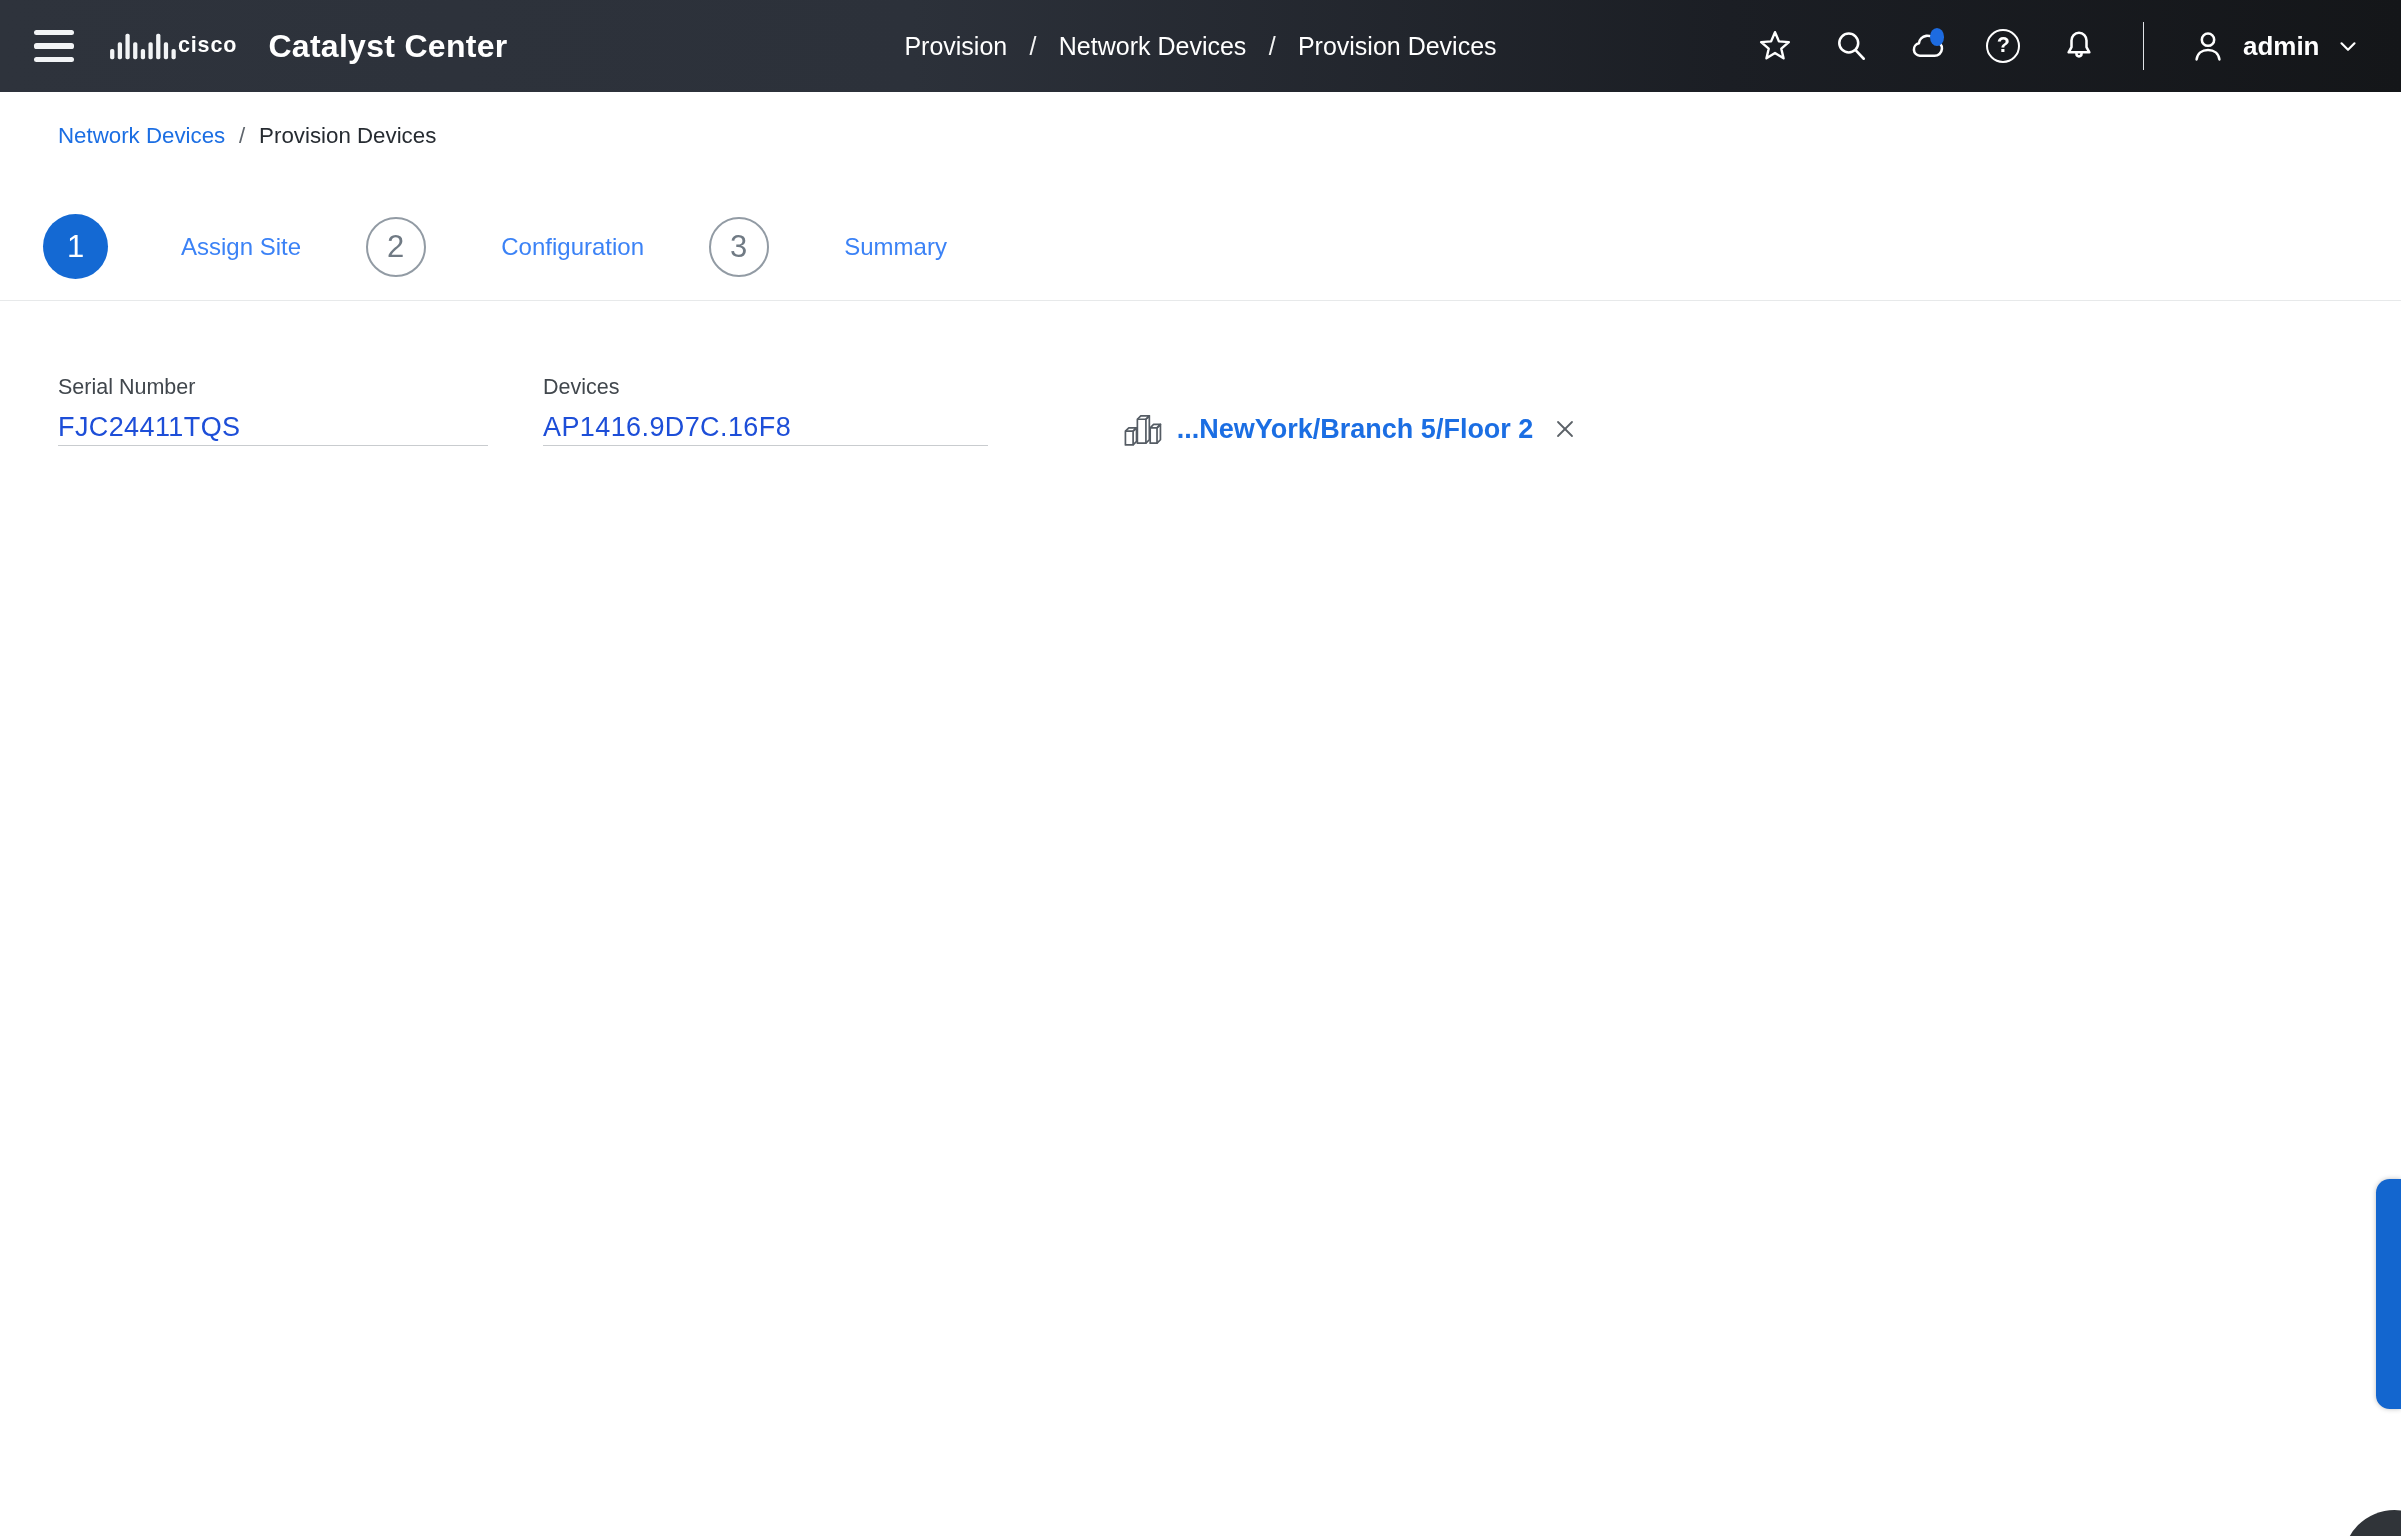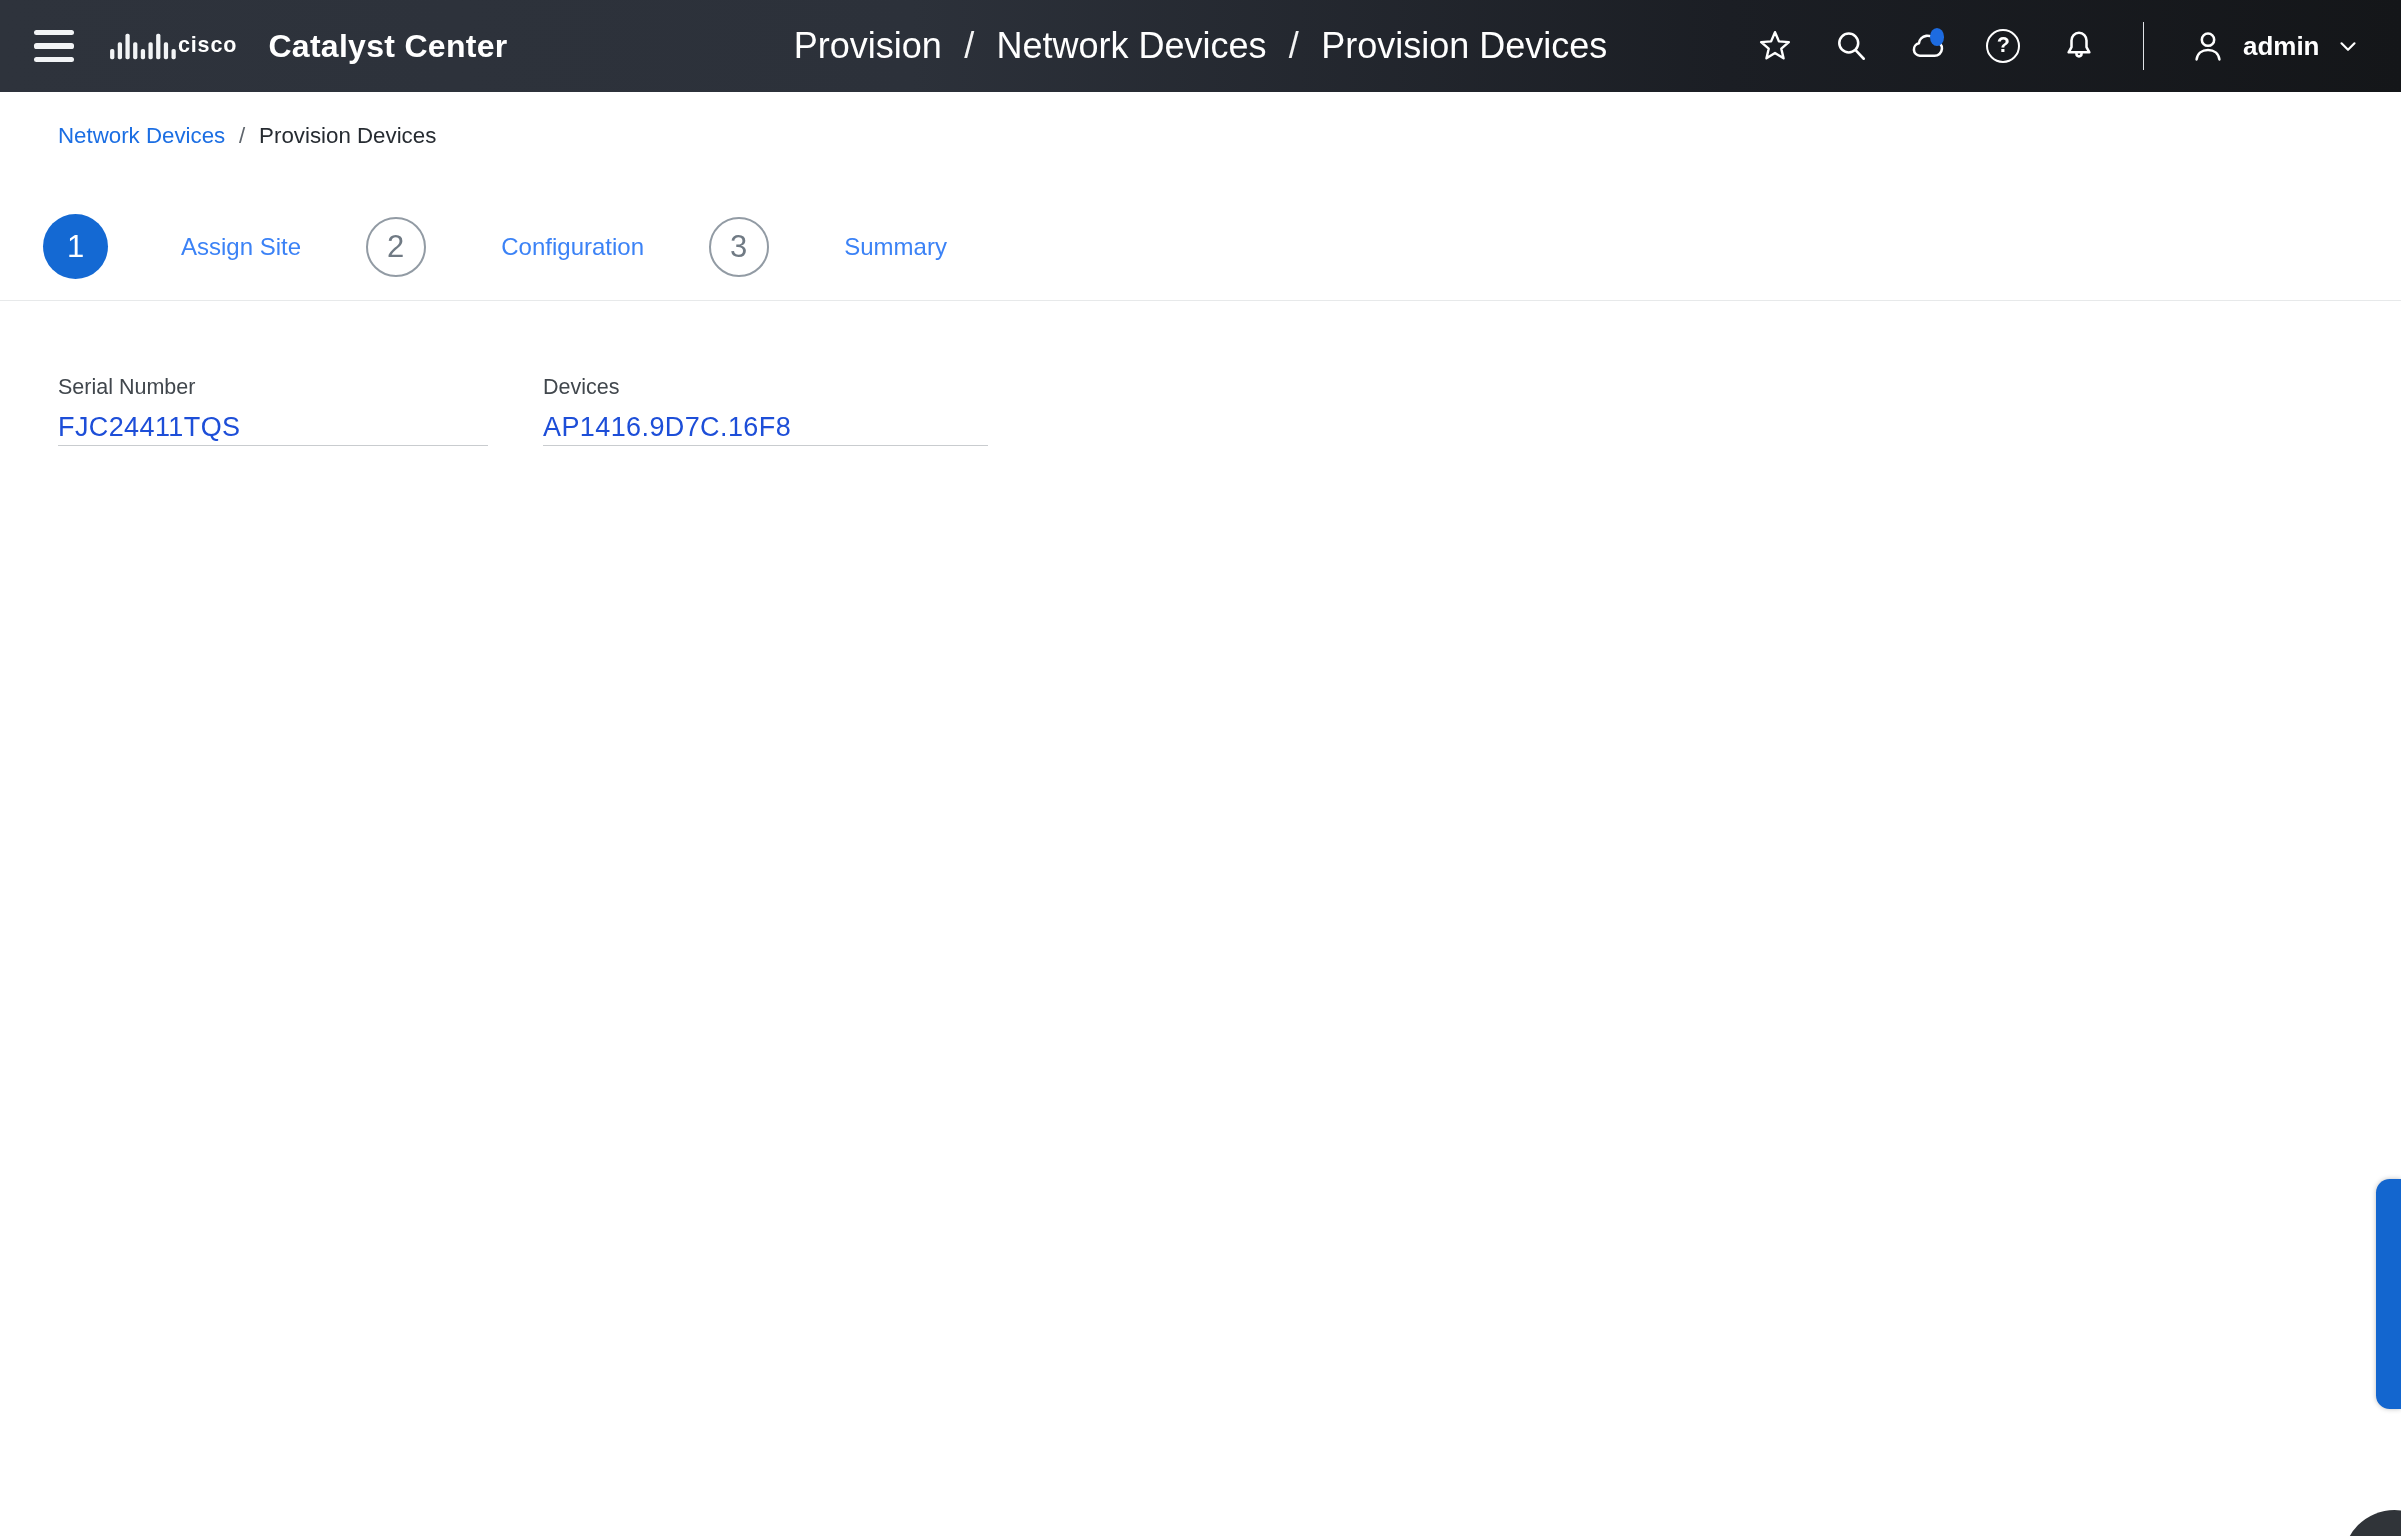--- a/index.html
+++ b/index.html
@@ -15,21 +15,21 @@
     background:linear-gradient(90deg,#2e333c 0%,#2c313a 38%,#1b1e24 72%,#141619 100%);
     display:flex; align-items:center; padding:0 40px 0 34px; color:#fff;
   }
   .hamburger { width:41px; display:flex; flex-direction:column; gap:8.6px; cursor:pointer; }
   .hamburger span { display:block; width:40px; height:5.2px; border-radius:2.6px; background:#f2f4f6; }
   .logo { margin-left:33px; display:flex; flex-direction:row; align-items:center; gap:0.9px; cursor:pointer; }
   .logo-text { font-size:21.5px; font-weight:700; letter-spacing:0.9px; line-height:1; }
   .app-title { margin-left:31px; font-size:32px; font-weight:600; letter-spacing:0.3px; }
   .topnav-breadcrumb {
     position:absolute; left:50%; top:50%; transform:translate(-50%,-50%);
-    display:flex; align-items:center; gap:22.3px; font-size:36px; white-space:nowrap;
+    display:flex; align-items:center; gap:22.3px; font-size:25px; white-space:nowrap;
   }
   .topnav-breadcrumb .sep { opacity:.95; }
   .nav-icons { margin-left:auto; display:flex; align-items:center; gap:40px; }
   .nav-icon { width:36px; height:36px; display:flex; align-items:center; justify-content:center; cursor:pointer; position:relative; }
   .nav-icon svg { width:36px; height:36px; }
   .help-circle {
     width:34px; height:34px; border:2.6px solid #fff; border-radius:50%;
     display:flex; align-items:center; justify-content:center;
     font-size:21.5px; font-weight:600; color:#fff; line-height:1;
   }
@@ -199,20 +199,43 @@
   <div class="form-row">
     <div class="field field-serial">
       <div class="field-label">Serial Number</div>
       <div class="field-value">FJC24411TQS</div>
     </div>
     <div class="field field-devices">
       <div class="field-label">Devices</div>
       <div class="field-value">AP1416.9D7C.16F8</div>
     </div>
 
+    <div class="site-chip">
+      <svg class="building" viewBox="0 0 48 48" fill="none" stroke="#555c64" stroke-width="2" stroke-linejoin="round">
+
+        <path d="M4 26h9v16H4z"></path>
+          <path d="M4 26l4-4h9l-4 4"></path>
+          <path d="M13 26l4-4v16l-4 4"></path>
+
+        <path d="M18 12h10v28H18z"></path>
+          <path d="M18 12l4-4h10l-4 4"></path>
+          <path d="M28 12l4-4v28l-4 4"></path>
+
+        <path d="M33 22h8v18h-8z"></path>
+          <path d="M33 22l4-4h8l-4 4"></path>
+          <path d="M41 22l4-4v18l-4 4"></path>
+      </svg>
+      <span class="site-link">...NewYork/Branch 5/Floor 2</span>
+      <span class="site-remove">
+        <svg width="24" height="24" viewBox="0 0 24 24" stroke="#5c6268" stroke-width="1.8" stroke-linecap="round">
+          <line x1="5" y1="5" x2="19" y2="19"></line>
+            <line x1="19" y1="5" x2="5" y2="19"></line>
+        </svg>
+      </span>
+    </div>
   </div>
 
 
   <div class="scroll-thumb"></div>
 
   <div class="corner-widget"></div>
 
 </div>
 
 

